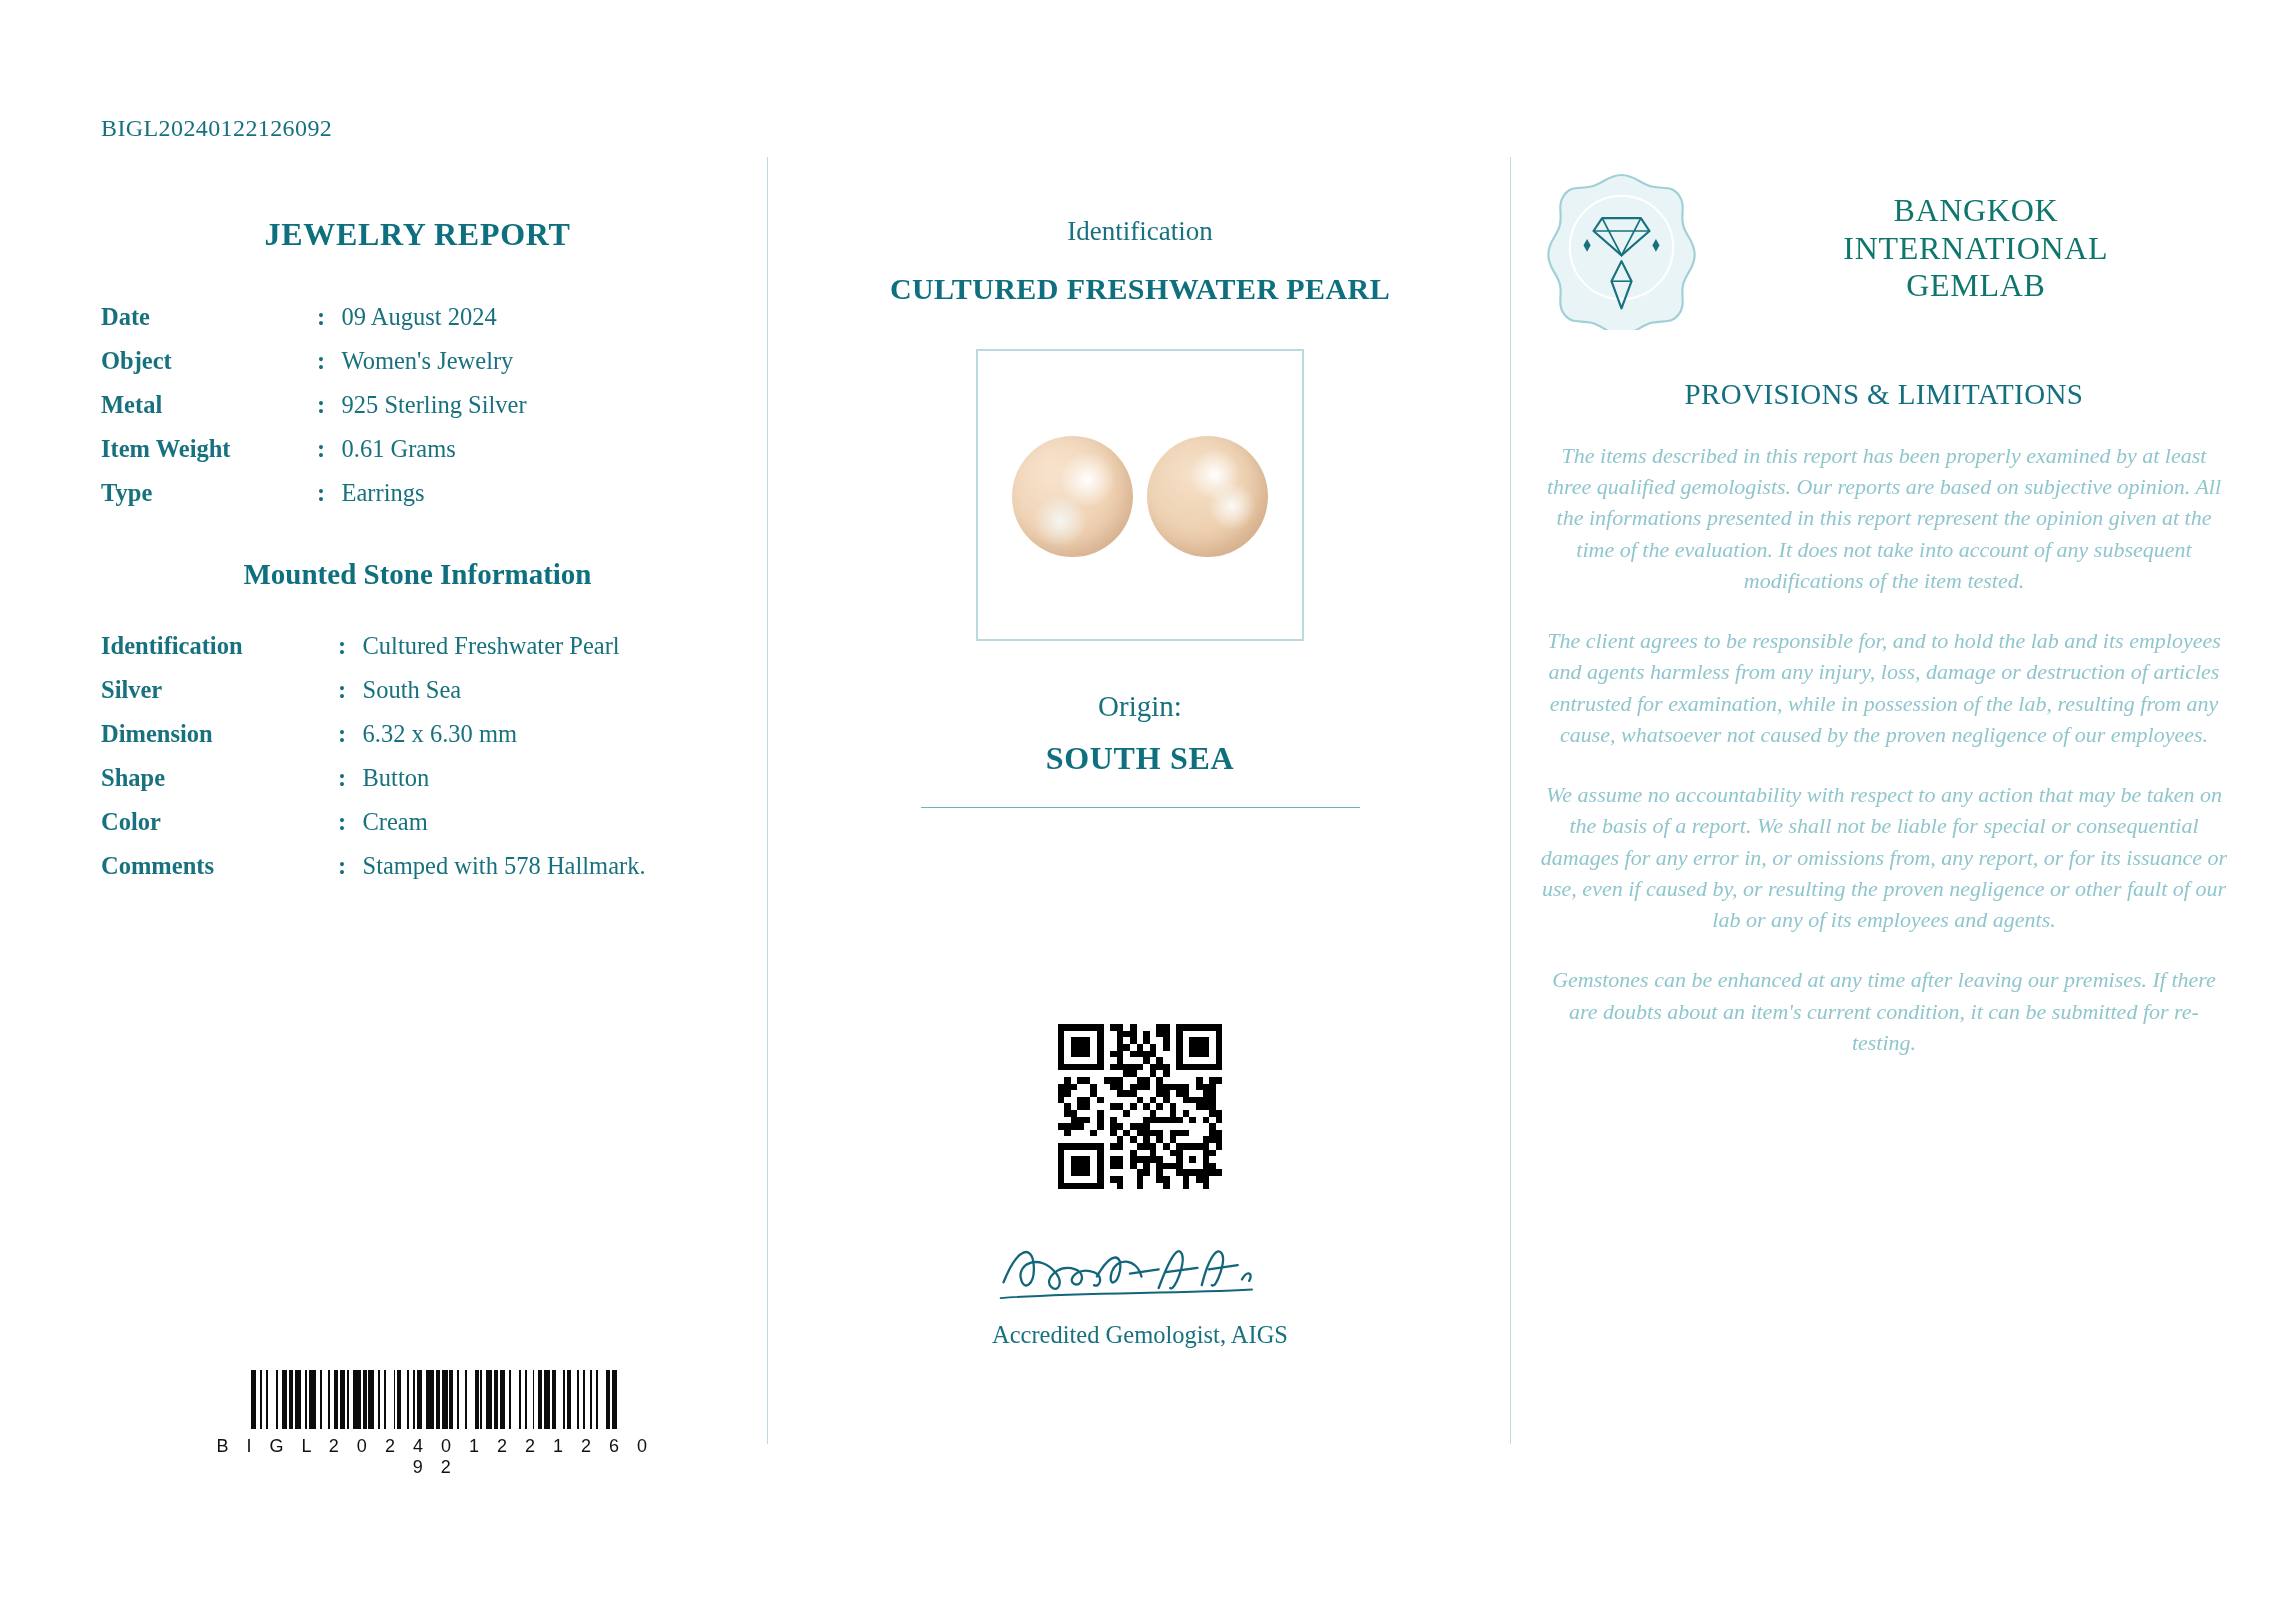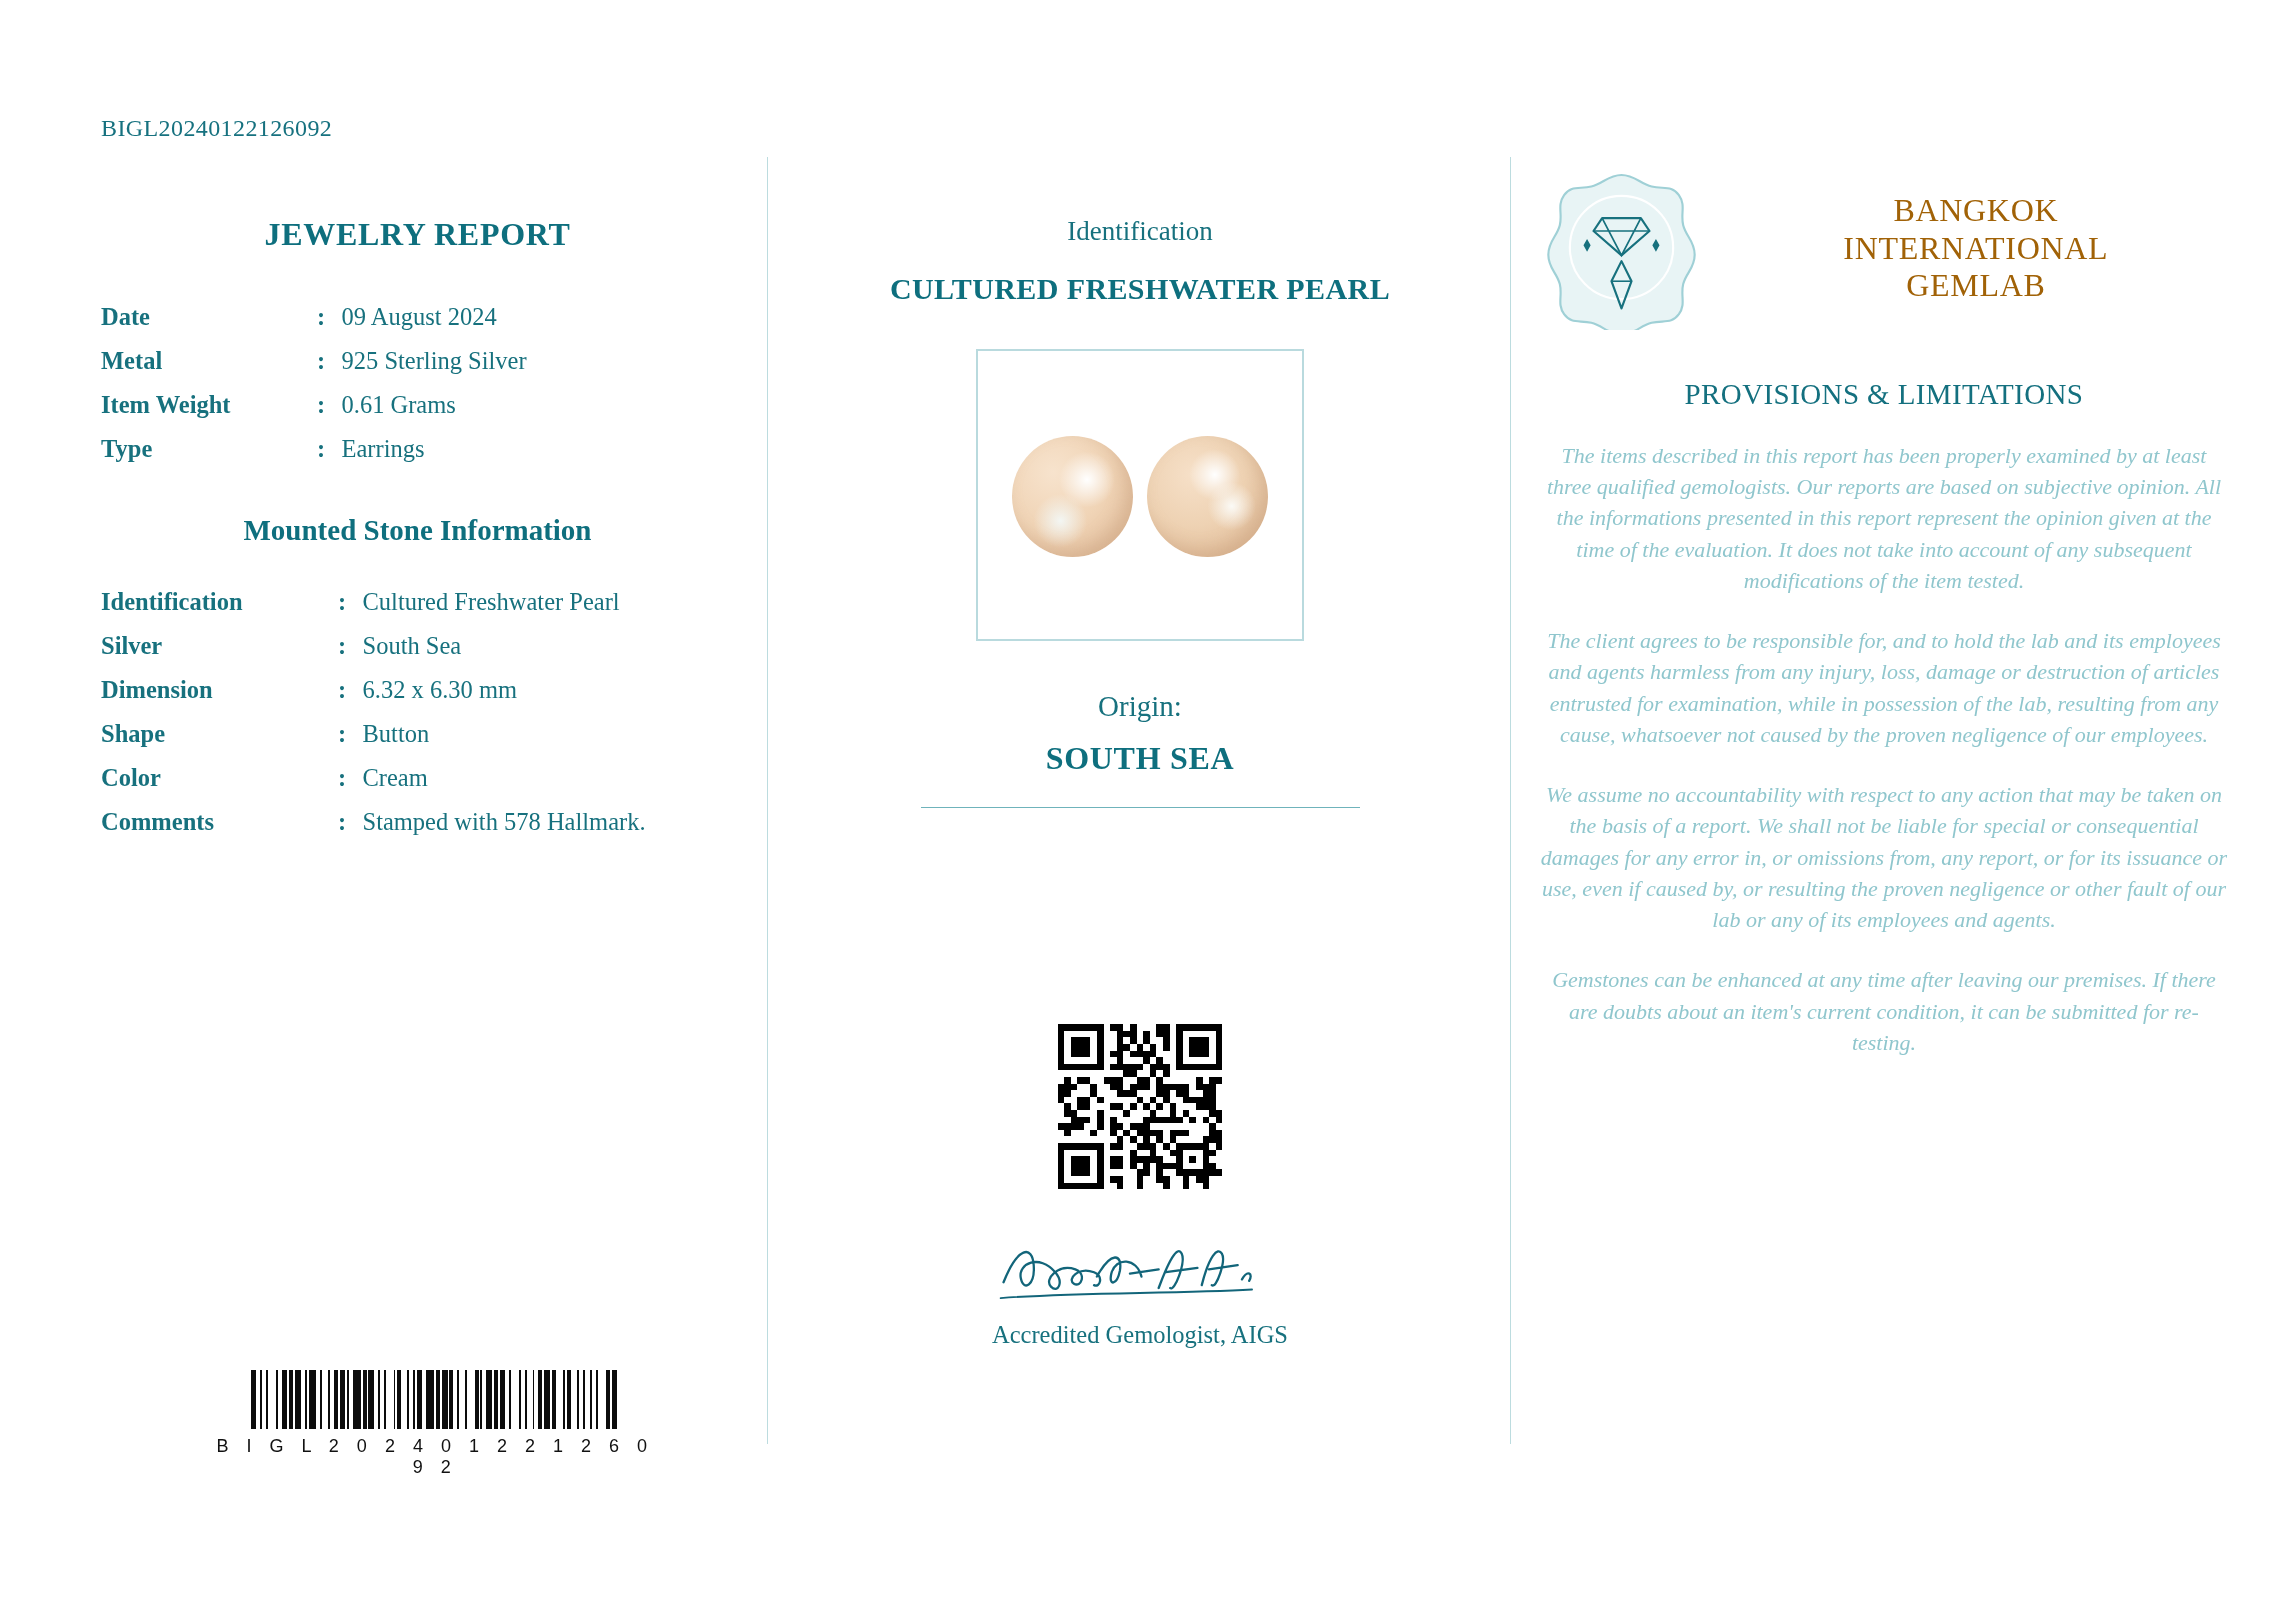--- a/index.html
+++ b/index.html
@@ -225,21 +225,21 @@
     align-items: center;
     gap: 18.7px;
   }
   .brand-logo { flex: 0 0 auto; }
   .brand-name {
     flex: 1;
     text-align: center;
     font-size: 32px;
     line-height: 1.18;
     letter-spacing: 0.7px;
-    color: #a16207;
+    color: #0f766e;
   }
   .prov-title {
     margin-top: 46px;
     text-align: center;
     font-size: 29px;
     letter-spacing: 0.4px;
     color: #14707f;
   }
   .prov-p {
     margin-top: 29px;
@@ -263,20 +263,25 @@
 
   <div class="col-left">
     <div class="jewelry-title">JEWELRY REPORT</div>
 
     <table class="kv-table">
       <tbody>
           <tr>
         <td class="k">Date</td>
         <td class="c">:</td>
         <td class="v">09 August 2024</td>
+      </tr>
+      <tr>
+        <td class="k">Object</td>
+        <td class="c">:</td>
+        <td class="v">Women's Jewelry</td>
       </tr>
       <tr>
         <td class="k">Metal</td>
         <td class="c">:</td>
         <td class="v">925 Sterling Silver</td>
       </tr>
       <tr>
         <td class="k">Item Weight</td>
         <td class="c">:</td>
         <td class="v">0.61 Grams</td>

